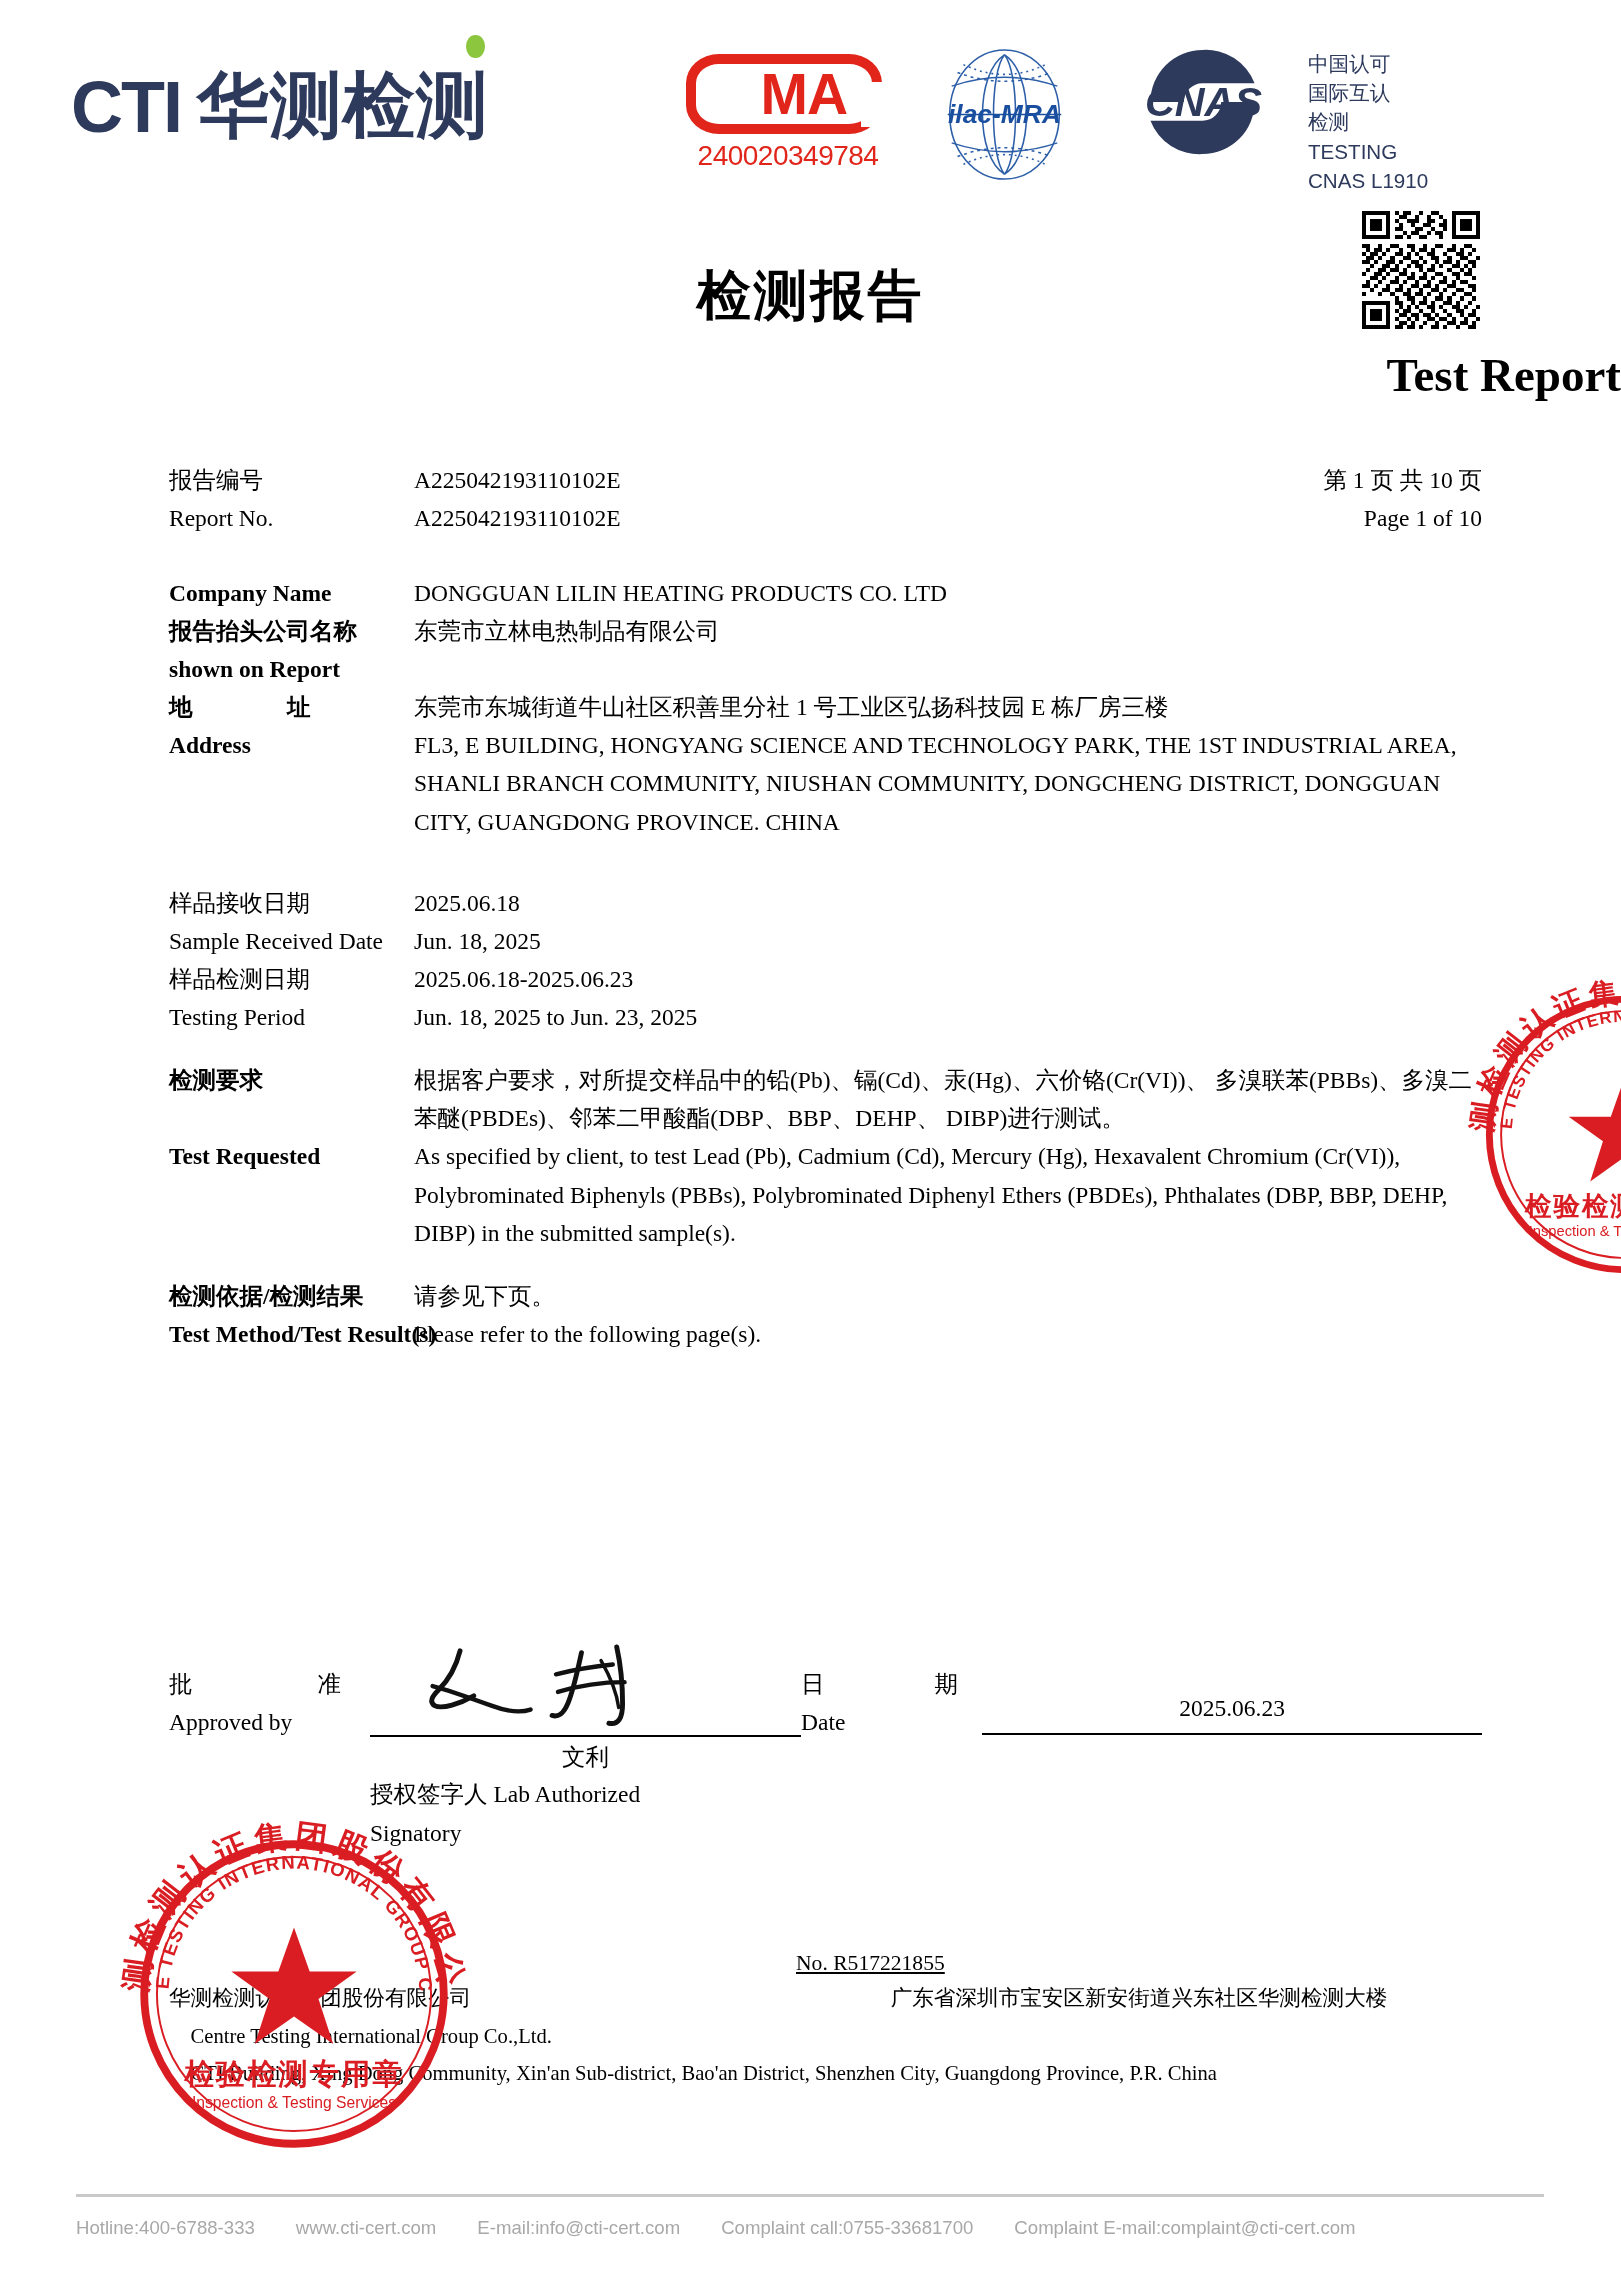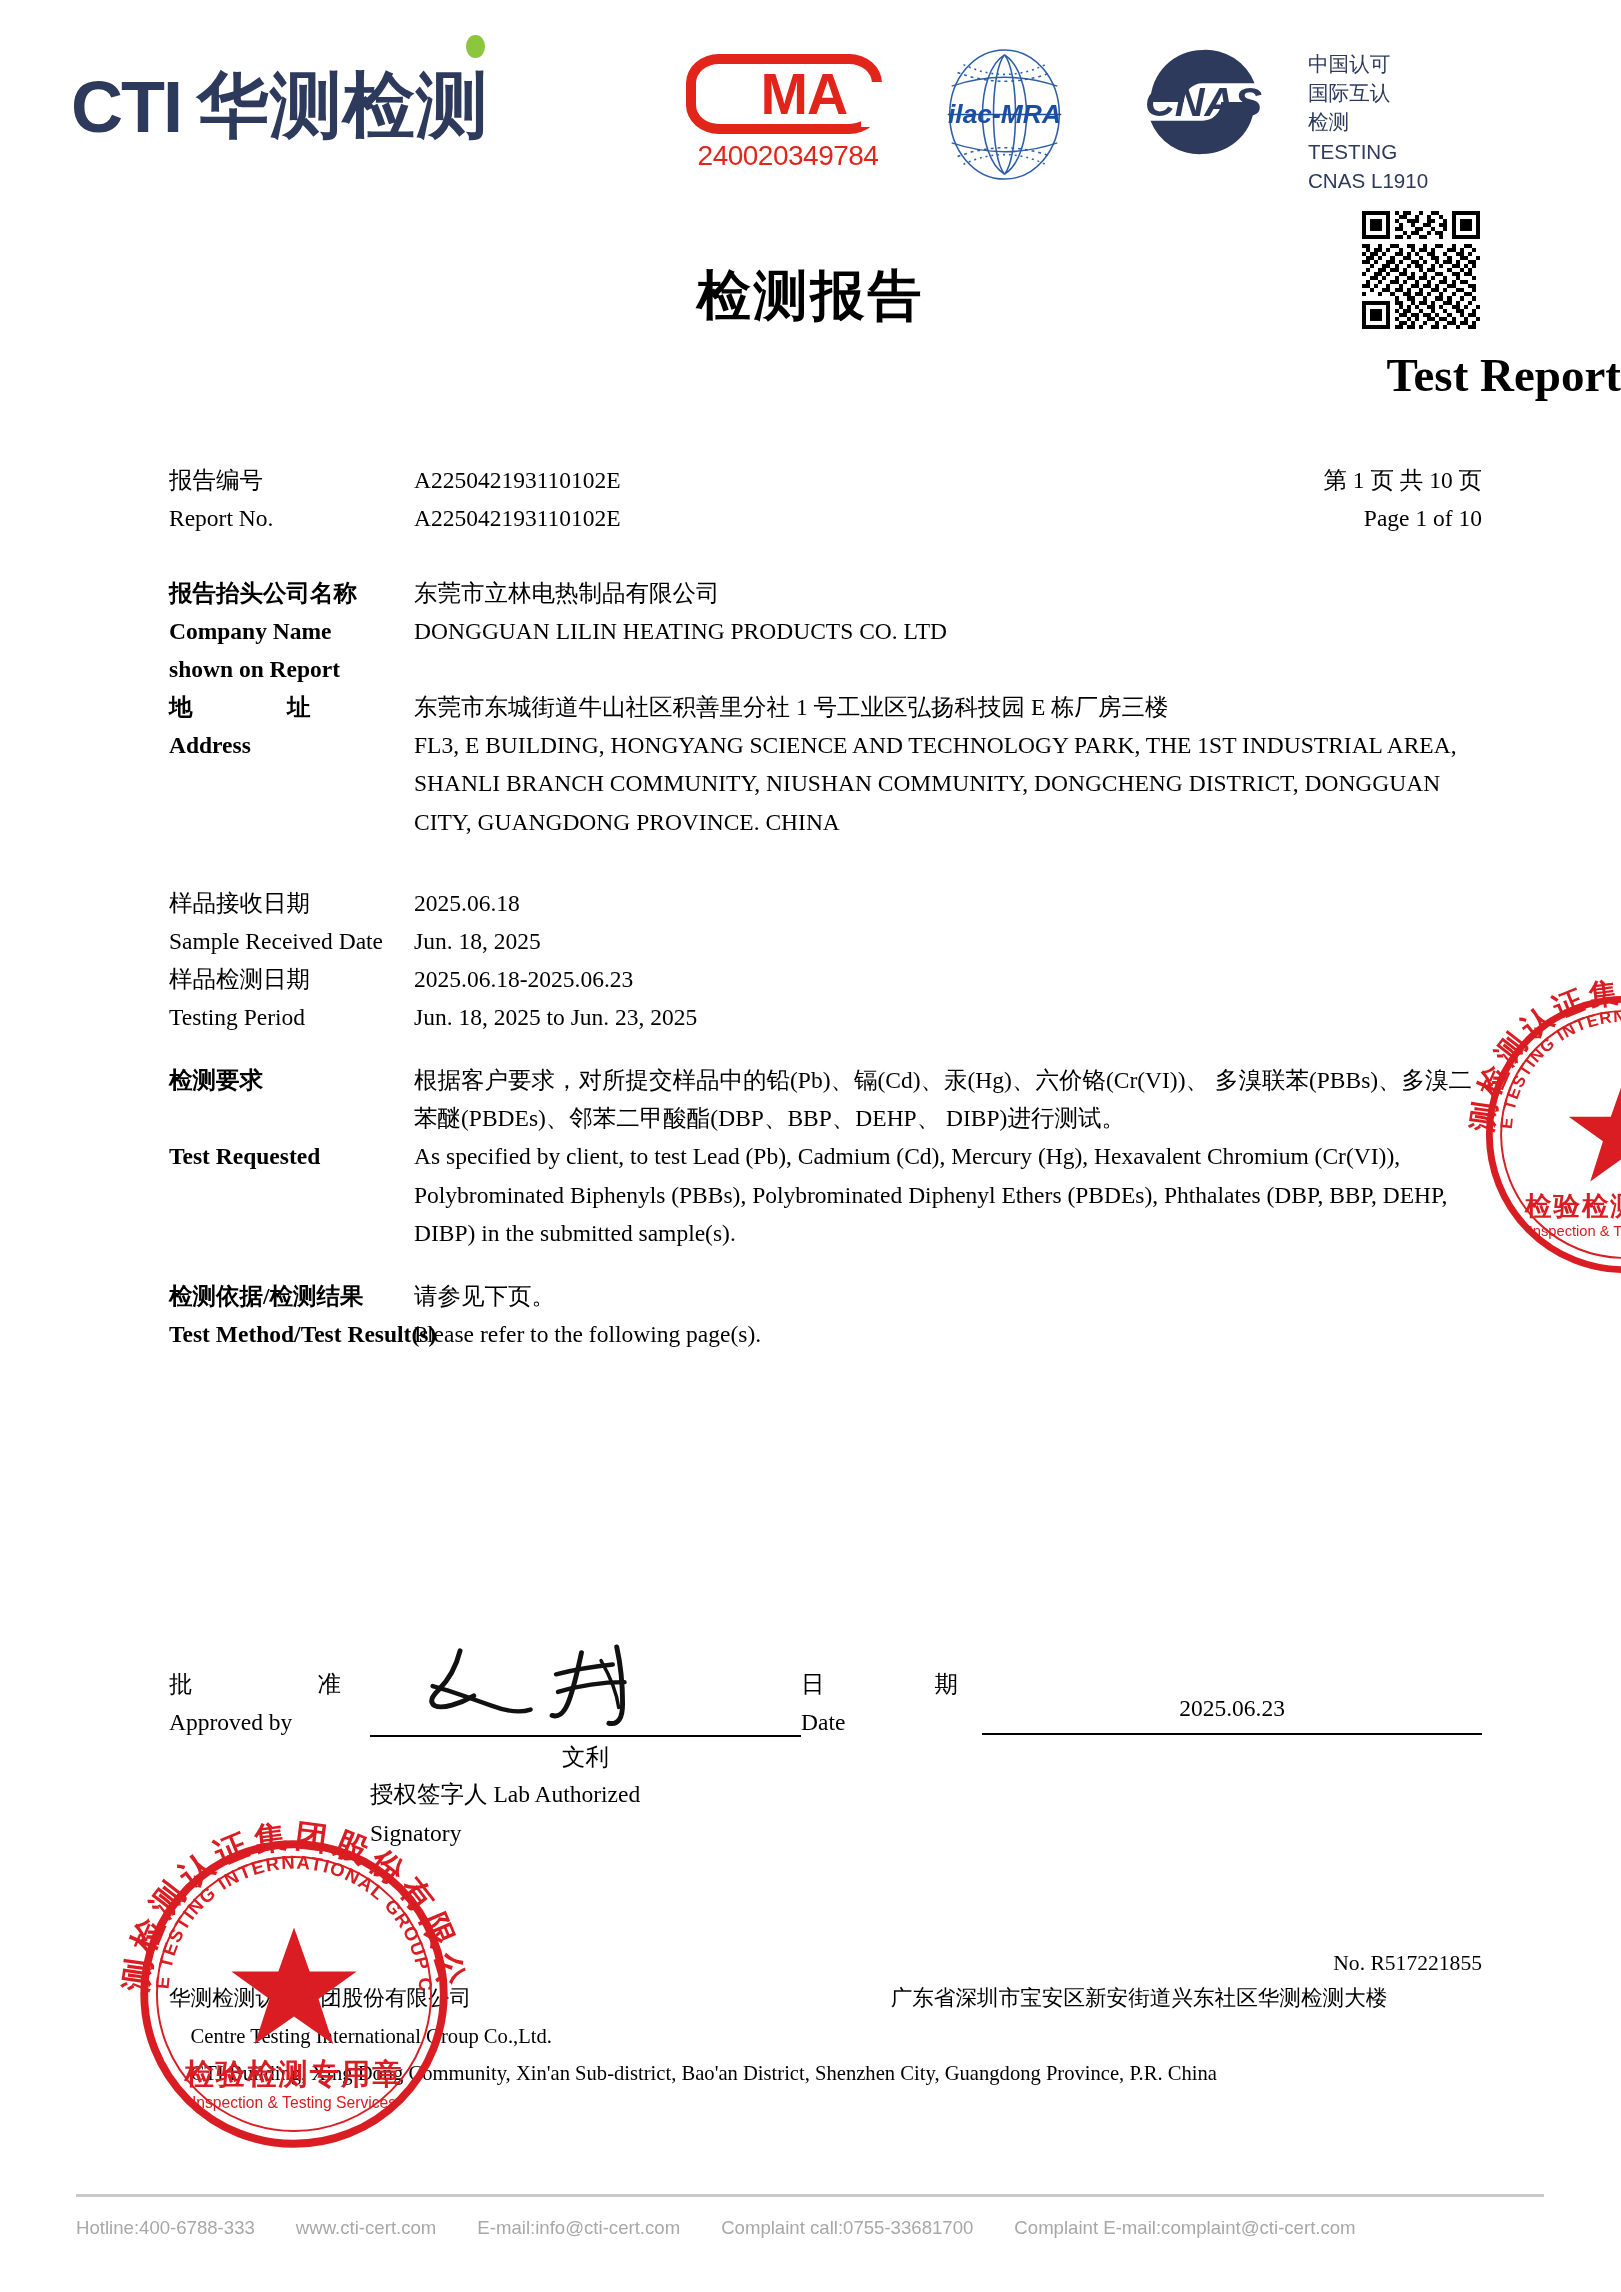--- a/index.html
+++ b/index.html
@@ -248,21 +248,21 @@
   }
   .cf-row { display: flex; justify-content: space-between; }
   .cf-left { width: 549px; }
   .cf-right { text-align: center; width: 686px; }
   .cf-wide {
     margin-top: 3.9px;
     font-size: 20.6px;
     text-align: left;
     padding-left: 21.6px;
   }
-  .no-line { text-align: right; }
+  .no-line { text-align: left; text-decoration: underline; }
 
   
   .bottom-rule {
     position: absolute;
     left: 76px; top: 2194px;
     width: 1468px;
     height: 2.9px;
     background: #c9c9c9;
   }
   .bottom-footer {
@@ -584,26 +584,26 @@
     </div>
     <div class="page-block">
       <div>第 1 页 共 10 页</div>
       <div>Page 1 of 10</div>
     </div>
   </div>
 
   <div class="gap-md"></div>
 
   <div class="row">
+    <div class="label bold">Company Name</div>
+    <div class="value">DONGGUAN LILIN HEATING PRODUCTS CO. LTD</div>
+  </div>
+  <div class="row">
     <div class="label bold">报告抬头公司名称</div>
     <div class="value">东莞市立林电热制品有限公司</div>
-  </div>
-  <div class="row">
-    <div class="label bold">Company Name</div>
-    <div class="value">DONGGUAN LILIN HEATING PRODUCTS CO. LTD</div>
   </div>
   <div class="row">
     <div class="label bold">shown on Report</div>
     <div class="value"></div>
   </div>
 
   <div class="row">
     <div class="label bold label-spread">
       <span>地</span>
       <span>址</span>

